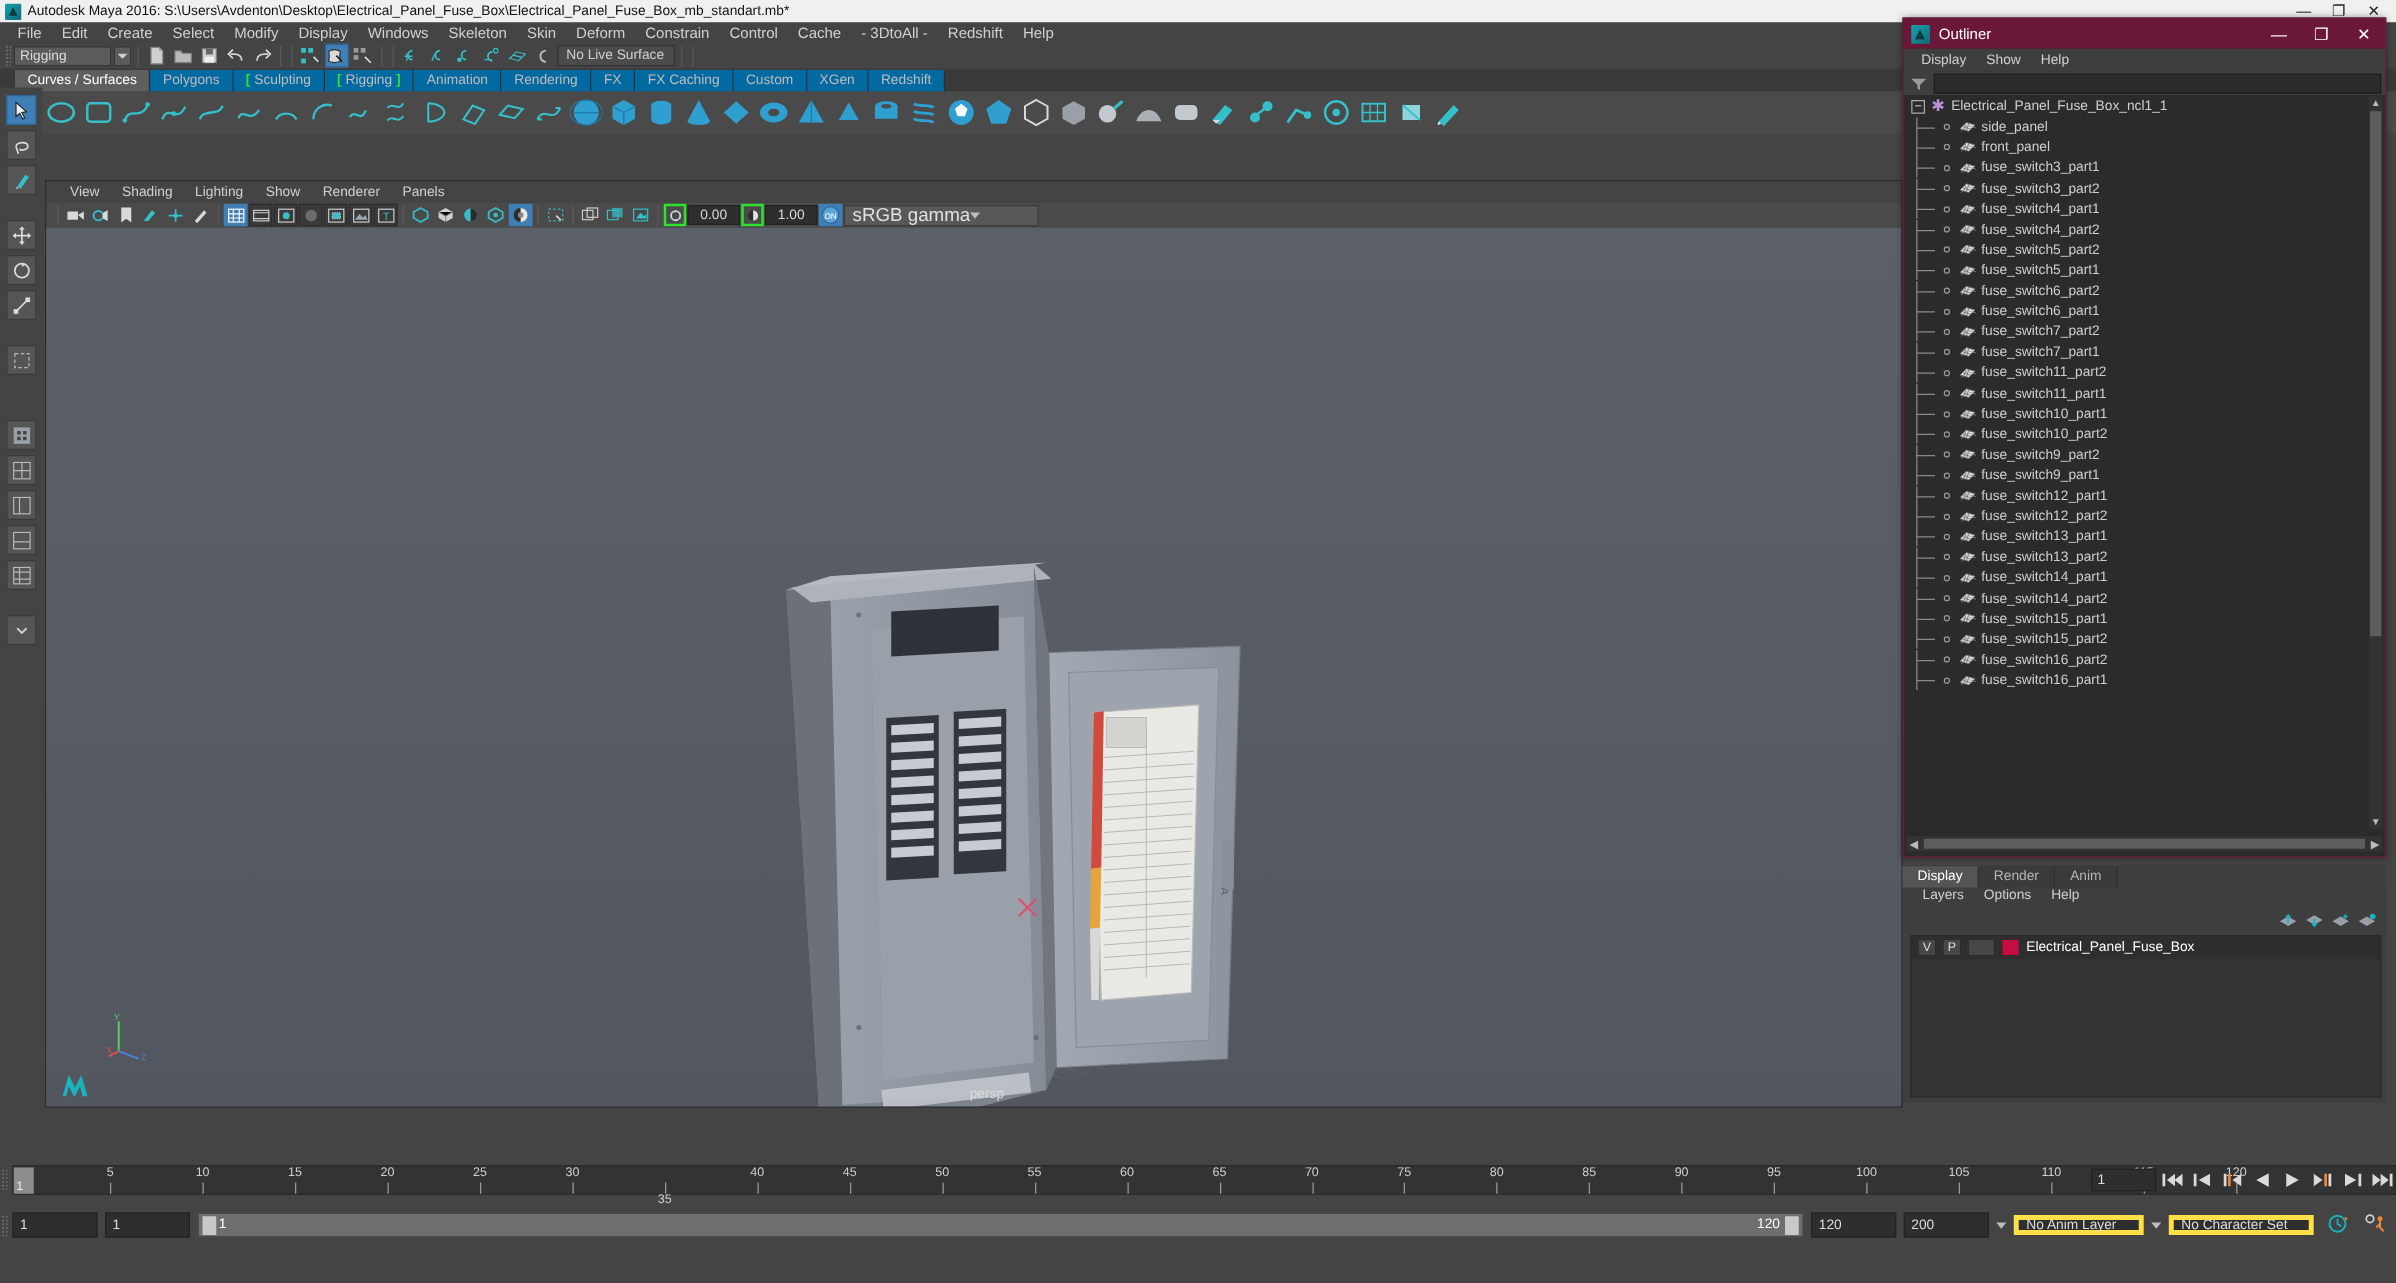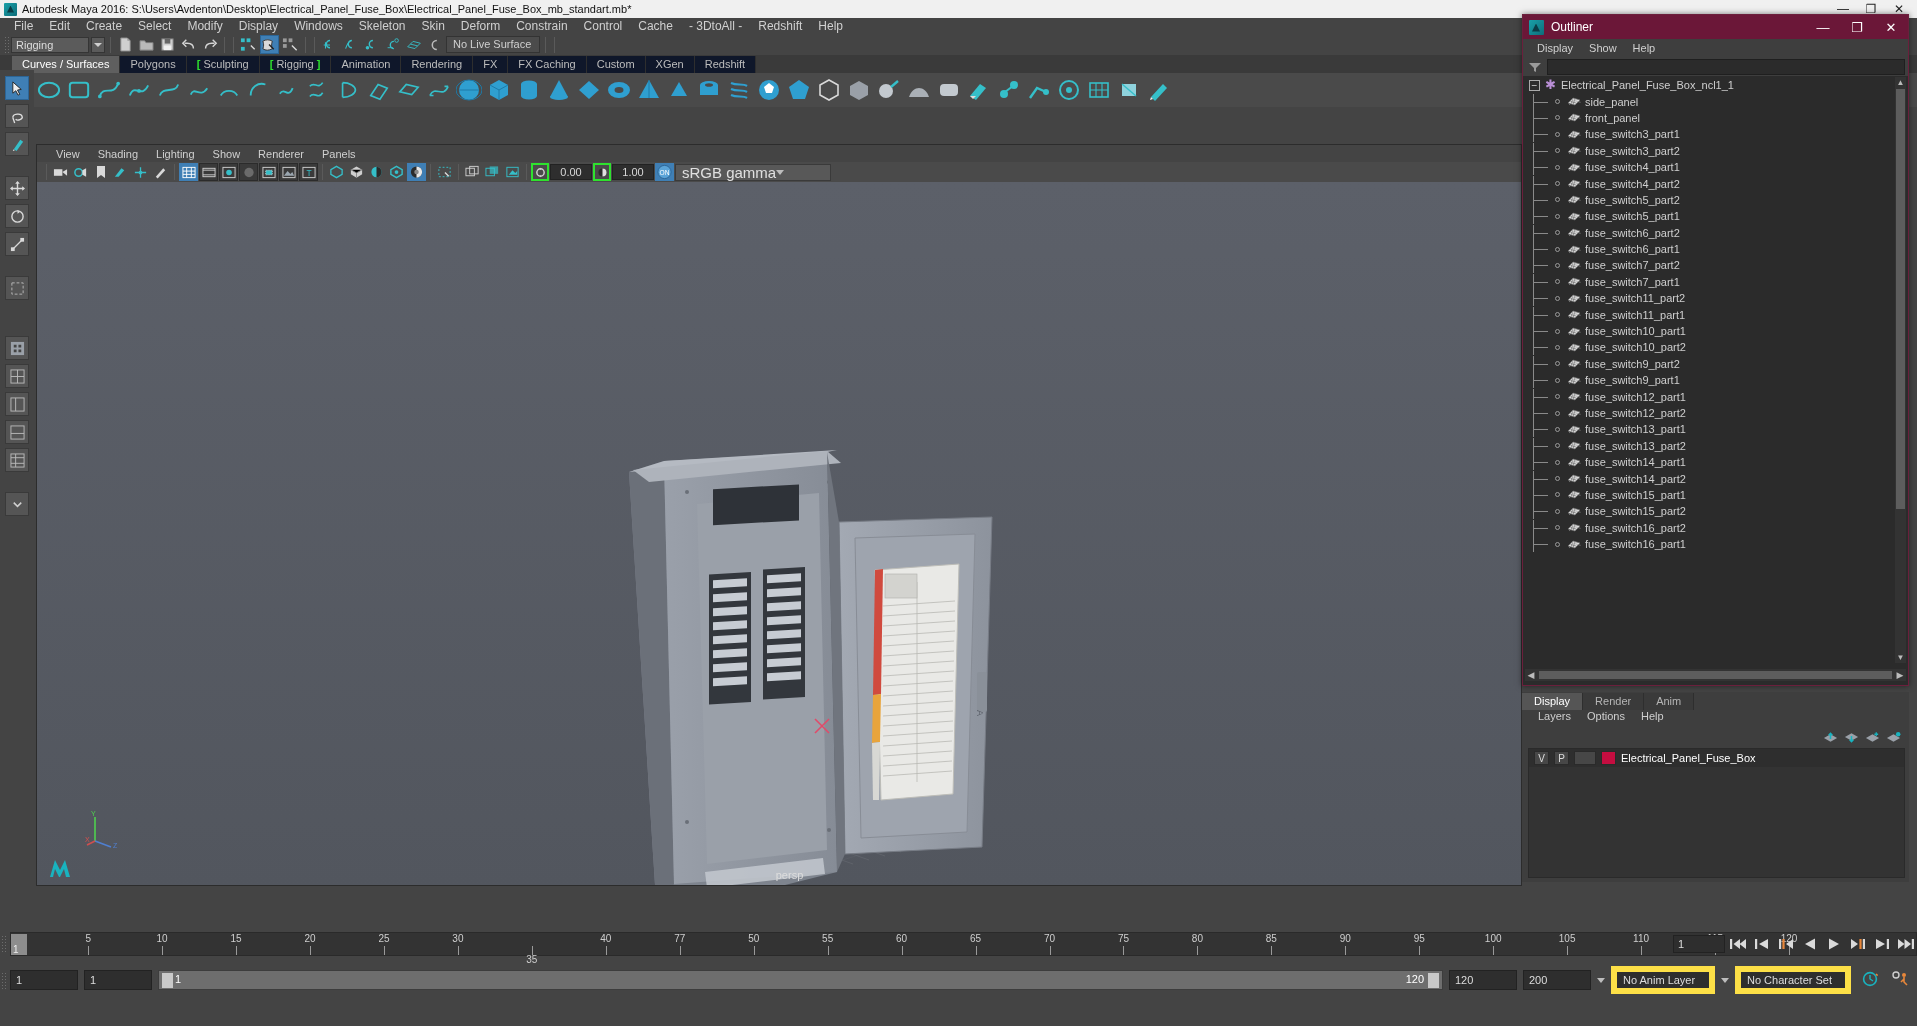--- a/index.html
+++ b/index.html
@@ -28,21 +28,21 @@
   .arrowbox i { border-left:4px solid transparent; border-right:4px solid transparent; border-top:4px solid #cfcfcf; }
   .sep { width:1px; height:16px; background:#5a5a5a; margin:0 3px; }
   .tbtn { width:19px; height:19px; display:flex; align-items:center; justify-content:center; }
   .tbtn svg { display:block; }
   .tbtn.on { background:#3f7fb5; border:1px solid #2c6596; }
   .livesurface { height:17px; min-width:94px; background:#4b4b4b; border:1px solid #333; color:#cfcfcf; font-size:11px; line-height:15px; padding:0 6px; }
   .caret { width:0;height:0;border-left:4px solid transparent;border-right:4px solid transparent;border-top:5px solid #bdbdbd; }
 
   
   .shelftabs { height:18px; background:#3a3a3a; display:flex; align-items:flex-end; padding-left:12px; }
-  .shelftab { height:17px; line-height:17px; padding:0 10px; background:#0f172a; color:#bdbdbd; font-size:11px; border-right:1px solid #2e2e2e; white-space:nowrap; }
+  .shelftab { height:17px; line-height:17px; padding:0 10px; background:#0369a1; color:#bdbdbd; font-size:11px; border-right:1px solid #2e2e2e; white-space:nowrap; }
   .shelftab.active { background:#5f5f5f; color:#fff; }
   .shelftab .brk { color:#2ee22e; font-weight:bold; }
 
   
   .shelfrow { height:34px; background:#4a4a4a; display:flex; align-items:center; padding-left:36px; gap:4px; }
   .shelfrow .si { width:26px; height:26px; display:flex; align-items:center; justify-content:center; }
 
   
   .leftcol { position:absolute; left:0; top:70px; width:34px; bottom:256px; background:#444; display:flex; flex-direction:column; align-items:center; padding-top:6px; gap:4px; }
   .lbtn { width:24px; height:24px; background:#555; border:1px solid #3a3a3a; display:flex; align-items:center; justify-content:center; }
@@ -79,21 +79,21 @@
   .ts-cur-field { width:52px; height:18px; background:#2e2e2e; border:1px solid #222; color:#ddd; font-size:11px; padding-left:4px; line-height:16px; }
   .pb { width:22px; height:20px; display:flex; align-items:center; justify-content:center; }
 
   
   .rangebar { position:absolute; left:10px; right:0; bottom:34px; height:24px; display:flex; align-items:center; gap:6px; }
   .rfield { width:68px; height:20px; background:#2e2e2e; border:1px solid #222; color:#ddd; font-size:11px; padding-left:5px; line-height:18px; }
   .rslider { flex:1; height:20px; background:#6e6e6e; border:1px solid #3d3d3d; position:relative; }
   .rslider .handle { position:absolute; top:2px; width:11px; height:15px; background:#c9c9c9; }
   .rslider .lv { position:absolute; left:16px; top:2px; font-size:11px; color:#fff; }
   .rslider .rv { position:absolute; right:18px; top:2px; font-size:11px; color:#fff; }
-  .selbox { height:28px; background:#2e2e2e; border:6px solid #fde047; color:#ddd; font-size:11px; padding:0 6px; line-height:18px; display:flex; align-items:center; }
+  .selbox { height:16px; background:#2e2e2e; border:4px solid #fde047; color:#ddd; font-size:11px; padding:0 6px; line-height:18px; display:flex; align-items:center; }
 
   
   .melbar { position:absolute; left:10px; right:0; bottom:4px; height:26px; display:flex; align-items:center; gap:6px; }
   .mellabel { width:44px; text-align:center; font-size:11px; color:#ddd; }
   .melinput { width:628px; height:20px; background:#2a2a2a; border:1px solid #1e1e1e; }
   .melout { flex:1; height:20px; background:#2a2a2a; border:1px solid #1e1e1e; margin-right:4px; }
 
   
   #outliner { position:absolute; left:1522px; top:14px; width:387px; height:672px; background:#2b2b2b; border:1px solid #6b1f3c; box-shadow:0 0 6px rgba(0,0,0,.5); }
   .ol-title { height:24px; background:#6b1738; display:flex; align-items:center; padding-left:6px; color:#fff; font-size:12px; }
@@ -1309,21 +1309,21 @@
         <div class="ts-lbl" style="left: 299.008px;">20</div>
         <div class="ts-tick" style="left: 372.958px;"></div>
         <div class="ts-lbl" style="left: 372.958px;">25</div>
         <div class="ts-tick" style="left: 446.908px;"></div>
         <div class="ts-lbl" style="left: 446.908px;">30</div>
         <div class="ts-tick" style="left: 520.857px;"></div>
         <div class="ts-lbl" style="left: 520.857px; margin-top: 21px;">35</div>
         <div class="ts-tick" style="left: 594.807px;"></div>
         <div class="ts-lbl" style="left: 594.807px;">40</div>
         <div class="ts-tick" style="left: 668.756px;"></div>
-        <div class="ts-lbl" style="left: 668.756px;">77</div>
+        <div class="ts-lbl" style="left: 668.756px;">45</div>
         <div class="ts-tick" style="left: 742.706px;"></div>
         <div class="ts-lbl" style="left: 742.706px;">50</div>
         <div class="ts-tick" style="left: 816.655px;"></div>
         <div class="ts-lbl" style="left: 816.655px;">55</div>
         <div class="ts-tick" style="left: 890.605px;"></div>
         <div class="ts-lbl" style="left: 890.605px;">60</div>
         <div class="ts-tick" style="left: 964.555px;"></div>
         <div class="ts-lbl" style="left: 964.555px;">65</div>
         <div class="ts-tick" style="left: 1038.5px;"></div>
         <div class="ts-lbl" style="left: 1038.5px;">70</div>

